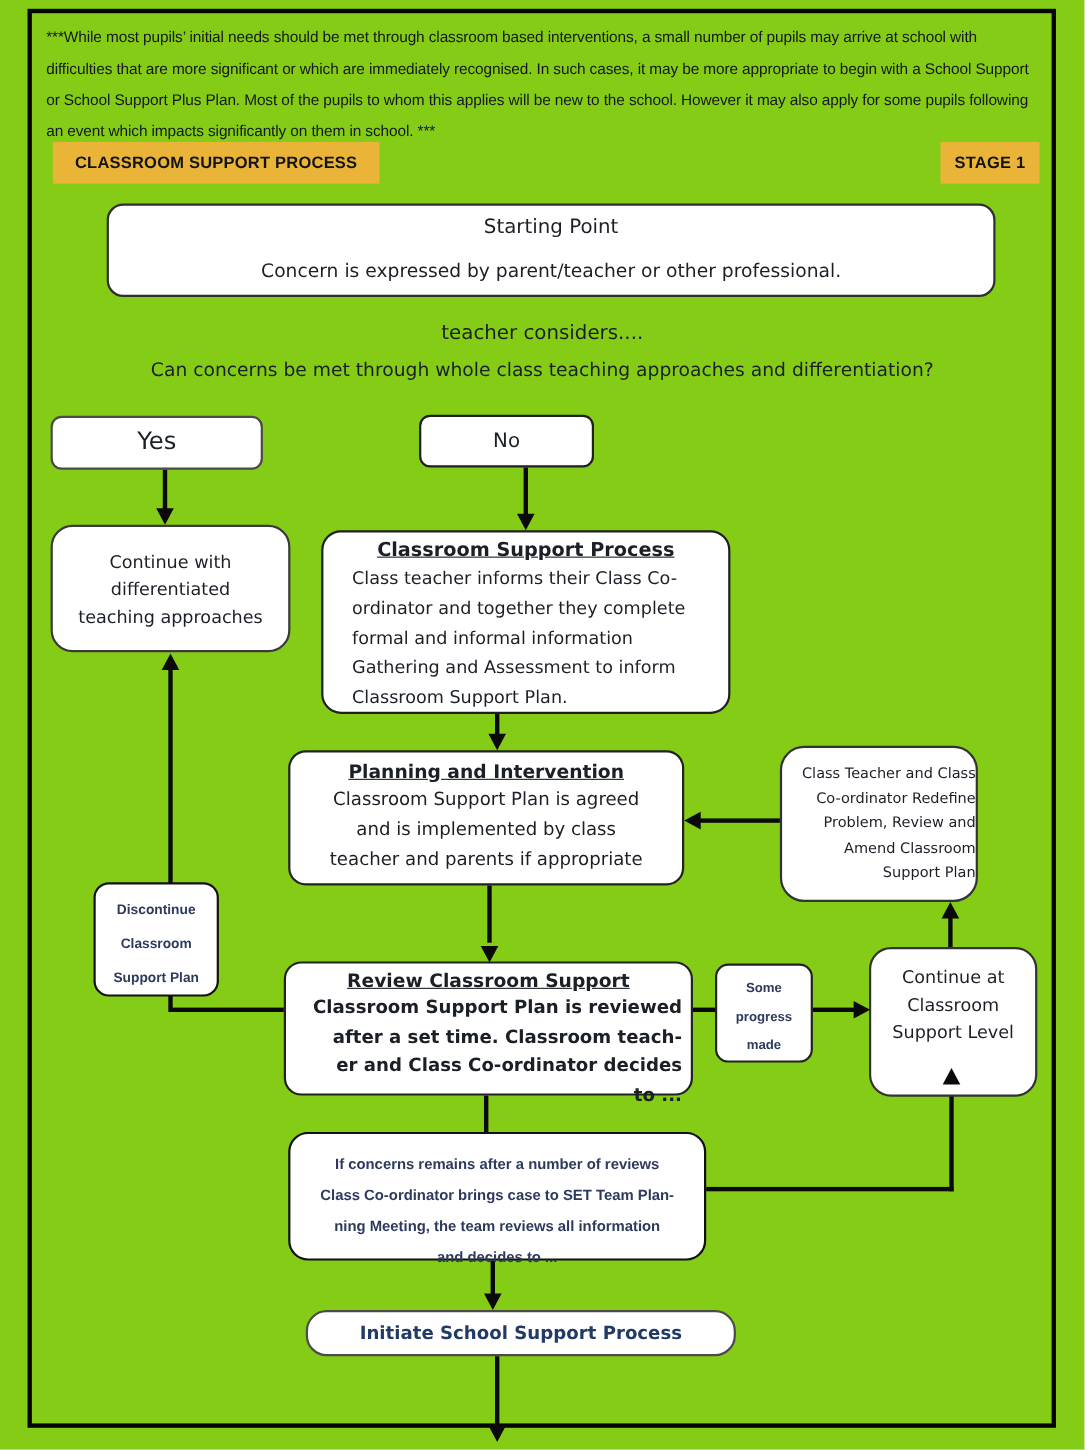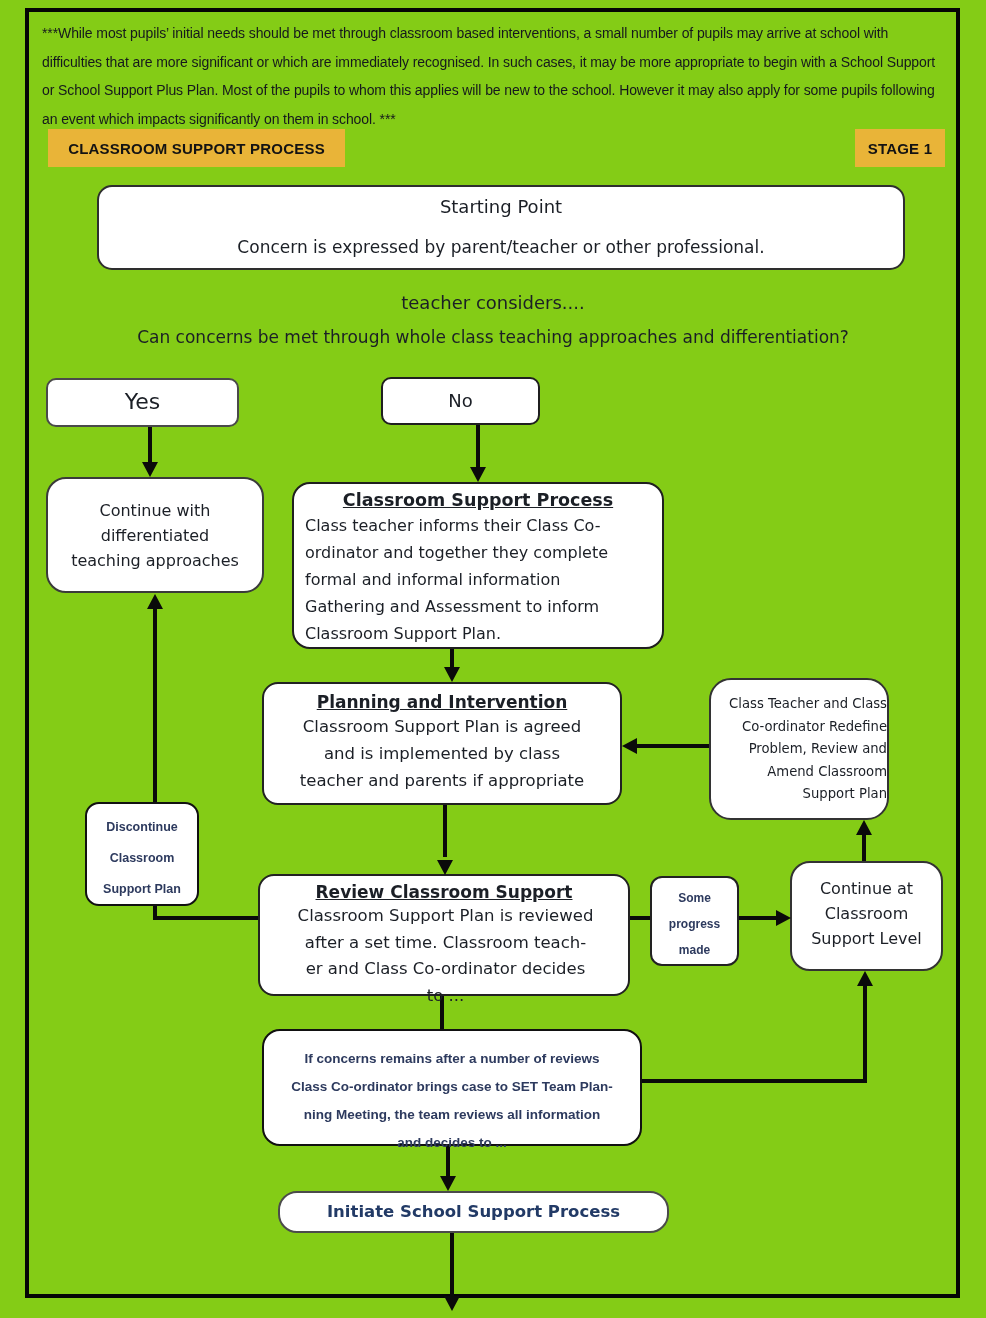--- a/index.html
+++ b/index.html
@@ -54,21 +54,21 @@
     <div class="pre">Continue with
 differentiated
 teaching approaches</div>
   </div>
 
   <div class="line" style="left:476px;top:425px;width:4px;height:44px;"></div>
   <div class="ah ah-down" style="left:470px;top:467px;"></div>
 
   <div class="box" style="left:292px;top:482px;width:372px;height:167px;border-radius:18px;border-color:#1f1f1f;padding-top:6px;">
     <div class="title" style="font-size:17.5px;">Classroom Support Process</div>
-    <div class="pre" style="font-size:16px;line-height:27px;text-align:left;padding:2px 10px 0 11px;">Class teacher informs their Class Co-
+    <div class="pre" style="font-size:16px;line-height:27px;text-align:left;padding:2px 10px 0 11px;margin-left:15px;">Class teacher informs their Class Co-
 ordinator and together they complete
 formal and informal information
 Gathering and Assessment to inform
 Classroom Support Plan.</div>
   </div>
 
   <div class="line" style="left:450px;top:649px;width:4px;height:20px;"></div>
   <div class="ah ah-down" style="left:444px;top:667px;"></div>
 
   <div class="box" style="left:262px;top:682px;width:360px;height:123px;border-radius:16px;border-color:#222222;padding-top:8px;">
@@ -97,36 +97,36 @@
   <div class="ah ah-up" style="left:147px;top:594px;"></div>
 
   <div class="box smallbold" style="left:85px;top:802px;width:114px;height:104px;border-radius:14px;border-color:#111111;font-size:12.5px;line-height:31px;padding-top:8px;">
     <div class="pre">Discontinue
 Classroom
 Support Plan</div>
   </div>
 
   <div class="box" style="left:258px;top:874px;width:372px;height:122px;border-radius:16px;border-color:#222222;padding-top:6px;overflow:visible;">
     <div class="title" style="font-size:17px;">Review Classroom Support</div>
-    <div class="pre" style="font-size:16.5px;line-height:26.5px;text-align:center;padding:1px 8px 0 11px;">Classroom Support Plan is reviewed
+    <div class="pre" style="font-size:16.5px;line-height:26.5px;text-align:right;padding:1px 8px 0 11px;font-weight:bold;">Classroom Support Plan is reviewed
 after a set time. Classroom teach-
 er and Class Co-ordinator decides
 to ...</div>
   </div>
 
   <div class="line" style="left:630px;top:916px;width:20px;height:4px;"></div>
   <div class="box smallbold" style="left:650px;top:876px;width:89px;height:90px;border-radius:12px;border-color:#222222;font-size:12px;line-height:26px;padding-top:7px;">
     <div class="pre">Some
 progress
 made</div>
   </div>
   <div class="line" style="left:739px;top:916px;width:39px;height:4px;"></div>
   <div class="ah ah-right" style="left:776px;top:910px;"></div>
 
-  <div class="box" style="left:790px;top:861px;width:153px;height:110px;border-radius:20px;border-color:#333333;font-size:16px;line-height:25px;padding-top:13px;">
+  <div class="box" style="left:790px;top:861px;width:153px;height:136px;border-radius:20px;border-color:#333333;font-size:16px;line-height:25px;padding-top:13px;">
     <div class="pre">Continue at
 Classroom
 Support Level</div>
   </div>
 
   <div class="line" style="left:862px;top:832px;width:4px;height:30px;"></div>
   <div class="ah ah-up" style="left:856px;top:820px;"></div>
 
   <div class="line" style="left:440px;top:996px;width:4px;height:36px;"></div>
 

